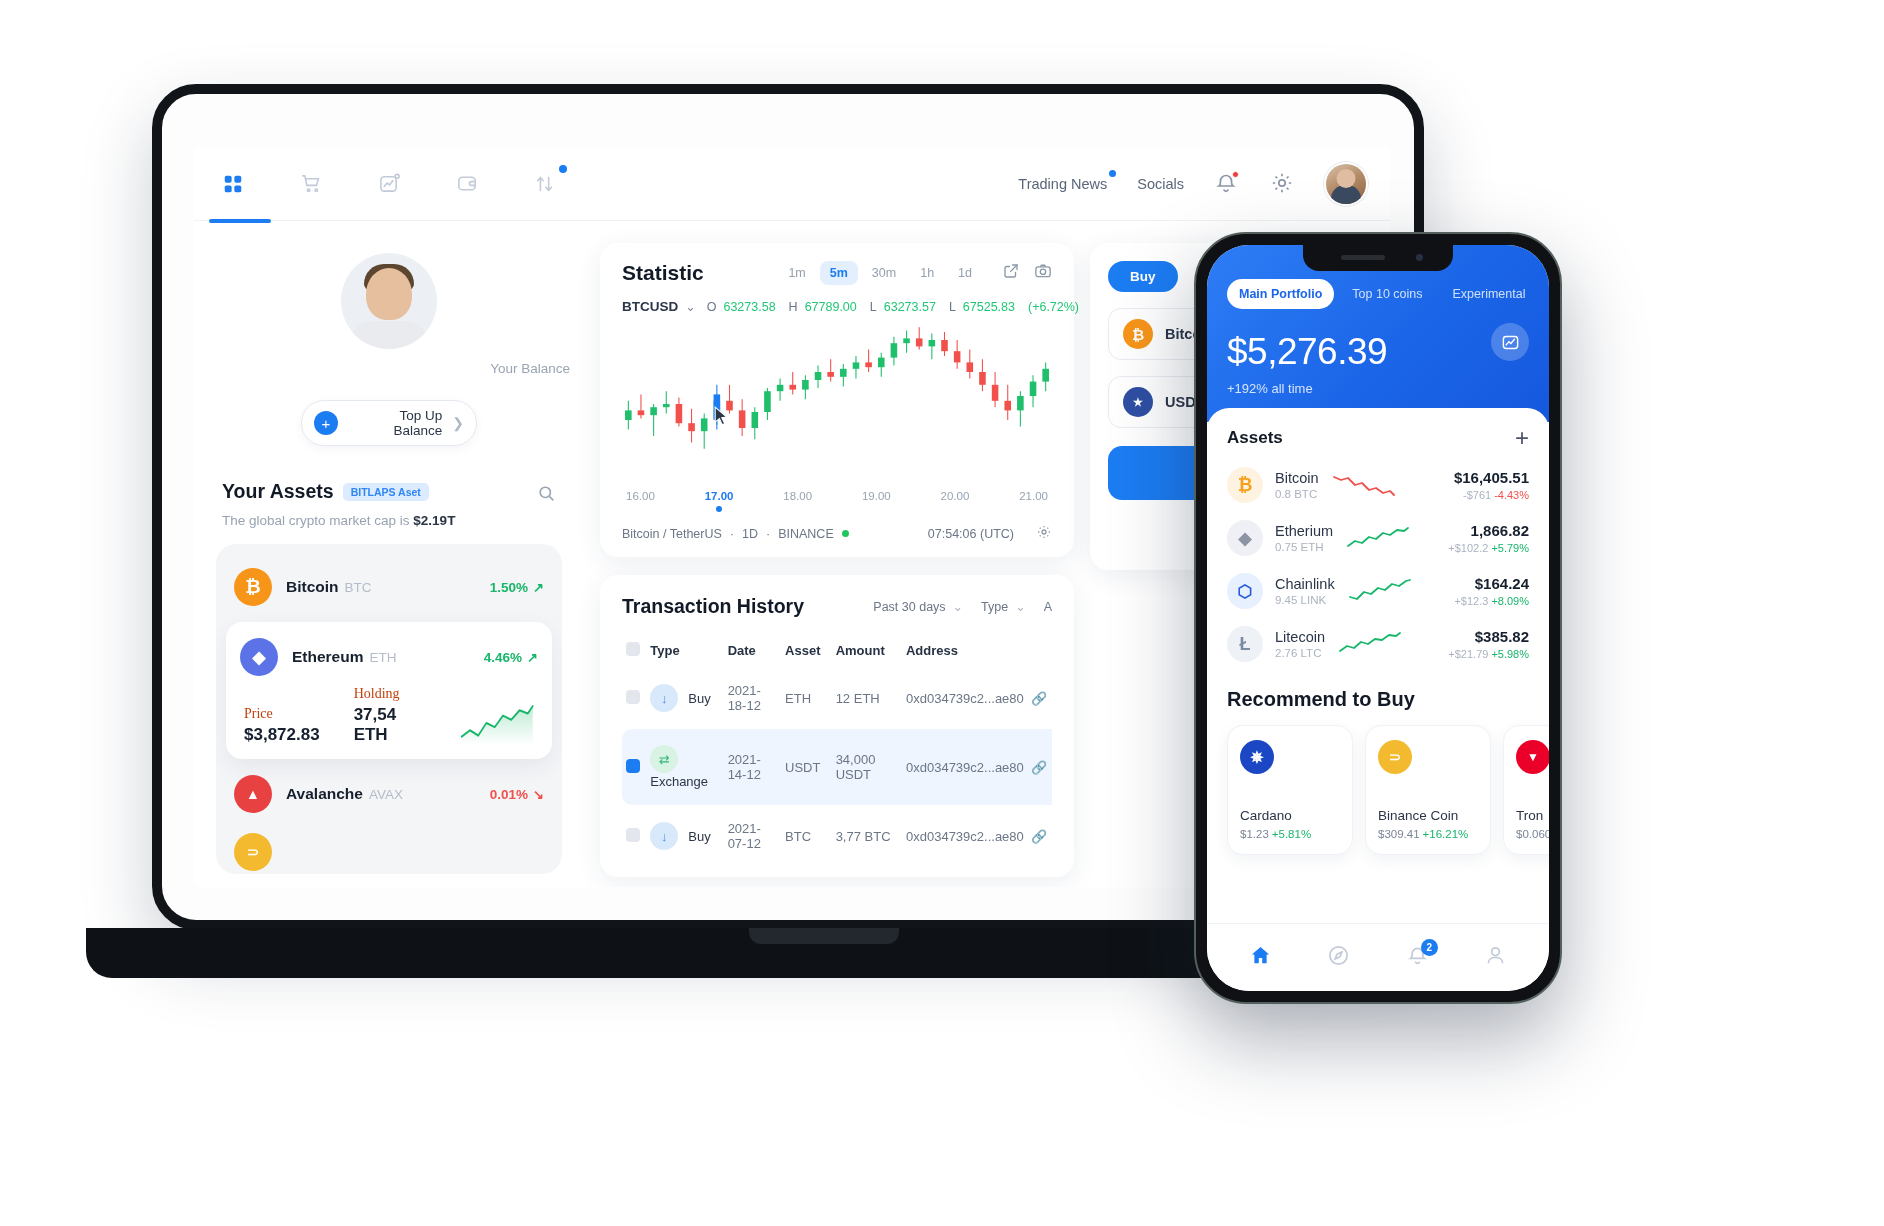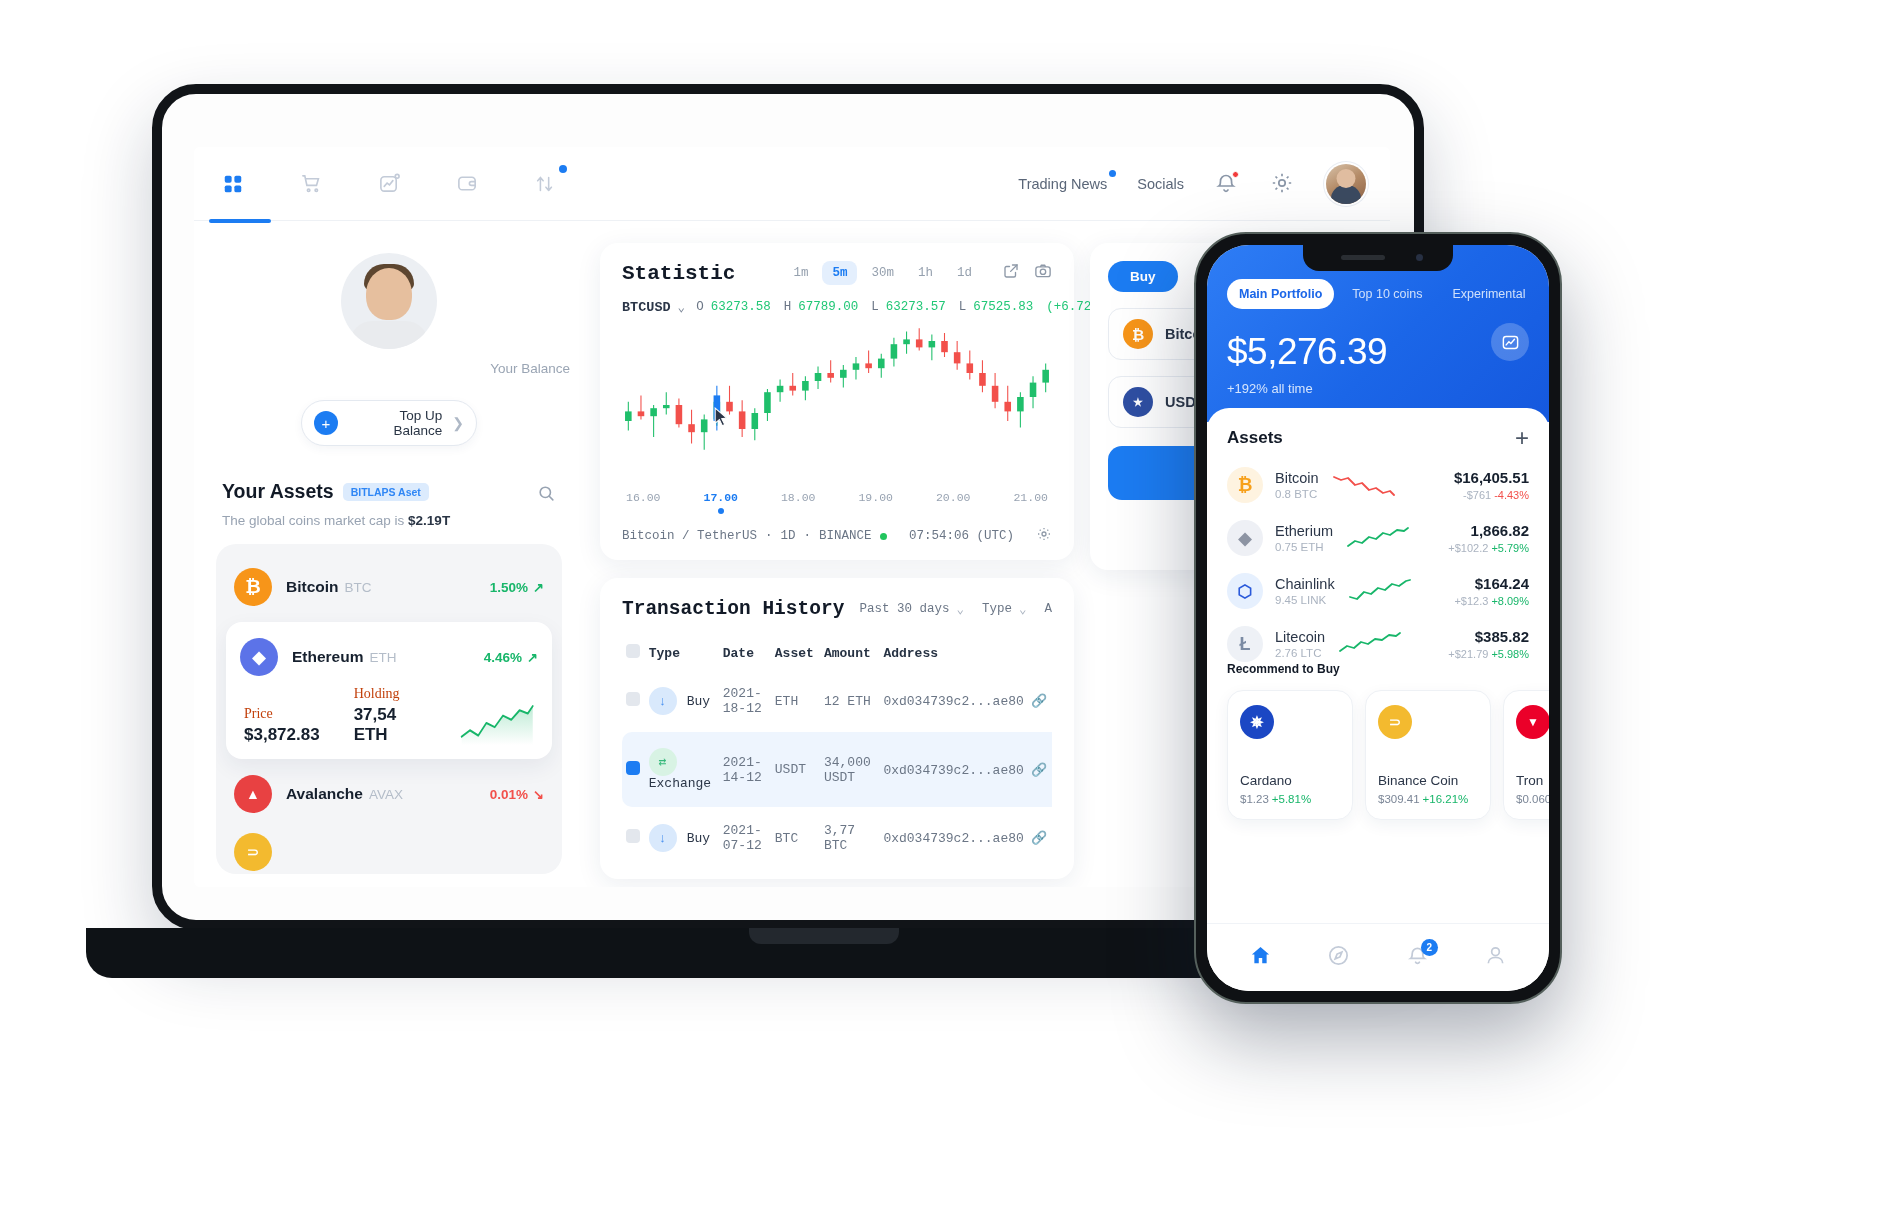--- a/index.html
+++ b/index.html
@@ -155,21 +155,20 @@
   .exp-col { margin-right: 34px; }
   .exp-k { font-size: 14px; color: #c2410c; font-family: Liberation Serif, serif; }
   .exp-v { font-size: 17px; font-weight: 700; color: #16202e; margin-top: 3px; }
   .spark { margin-left: auto; width: 84px; height: 42px; }
 
   
   .col-mid { flex: 1; padding: 22px 0 0 0; min-width: 0; }
   .panel {
     background: #fff; border-radius: 18px; margin: 0 16px 18px 16px;
     box-shadow: 0 6px 26px rgba(25,45,90,.08);
-    font-family: Liberation Mono, monospace;
   }
   .stat-panel { padding: 18px 22px 14px; }
   .stat-top { display: flex; align-items: center; }
   .stat-title { font-size: 21px; font-weight: 700; color: #121a27; }
   .tf-group { margin-left: auto; display: flex; align-items: center; gap: 4px; }
   .tf { font-size: 12.5px; color: #95a0ae; padding: 5px 10px; border-radius: 8px; cursor: pointer; }
   .tf.sel { background: #e4effd; color: #1c7cf2; font-weight: 700; }
   .stat-acts { display: flex; gap: 14px; margin-left: 20px; color: #8d98a7; }
   .stat-acts span { cursor: pointer; }
 
@@ -284,21 +283,21 @@
     font-size: 18px; font-weight: 700; flex: 0 0 auto;}
   .ph-an { margin-left: 12px; }
   .ph-an .n { font-size: 14.5px; color: #2b3648; font-weight: 500; }
   .ph-an .q { font-size: 11.5px; color: #aab3c0; margin-top: 2px; }
   .ph-spark { width: 62px; height: 26px; margin-left: 14px; }
   .ph-val { margin-left: auto; text-align: right; }
   .ph-val .p { font-size: 15px; font-weight: 700; color: #16202e; }
   .ph-val .c { font-size: 11px; margin-top: 3px; }
   .ph-val .c .g { color: #aab3c0; margin-right: 3px; }
 
-  .rec-title { font-size: 12px; font-weight: 700; color: #121a27; }
+  .rec-title { font-size: 20px; font-weight: 700; color: #121a27; margin-top: 26px; }
   .rec-row { display: flex; gap: 12px; margin-top: 14px; }
   .rec-card {
     width: 126px; flex: 0 0 auto; border: 1px solid #eef1f5; border-radius: 16px; padding: 14px 12px;
     box-shadow: 0 5px 16px rgba(25,45,90,.06); background:#fff;
   }
   .rec-ico { width: 34px; height: 34px; border-radius: 50%; display:flex; align-items:center; justify-content:center;
     color:#fff; font-weight:700; font-size:16px; }
   .rec-n { font-size: 13.5px; color: #2b3648; margin-top: 34px; font-weight: 500; }
   .rec-p { font-size: 11.5px; color: #7a8596; margin-top: 5px; }
   .rec-p .up2 { color: #18b66a; margin-left: 3px; }
@@ -411,21 +410,21 @@
             <div class="t">Your Assets</div>
             <div class="badge-pill">BITLAPS Aset</div>
             <div class="search-ico">
               <svg width="19" height="19" viewBox="0 0 24 24" fill="none" stroke="currentColor" stroke-width="2" stroke-linecap="round">
                   <circle cx="10.5" cy="10.5" r="6.5"></circle>
                   <path d="M15.5 15.5L20 20"></path>
                 </svg>
             </div>
           </div>
           <div class="mcap">
-            <span>The global coins market cap is </span><b>$2.19T</b>
+            <span>The global crypto market cap is </span><b>$2.19T</b>
           </div>
 
           <div class="assets-card">
 
             <div class="arow">
               <div class="acoin" style="background:#f79519">₿</div>
               <div class="aname">Bitcoin</div>
               <div class="asym">BTC</div>
               <div class="apct up">
                 <span>1.50%</span><span class="arr">↗</span>

